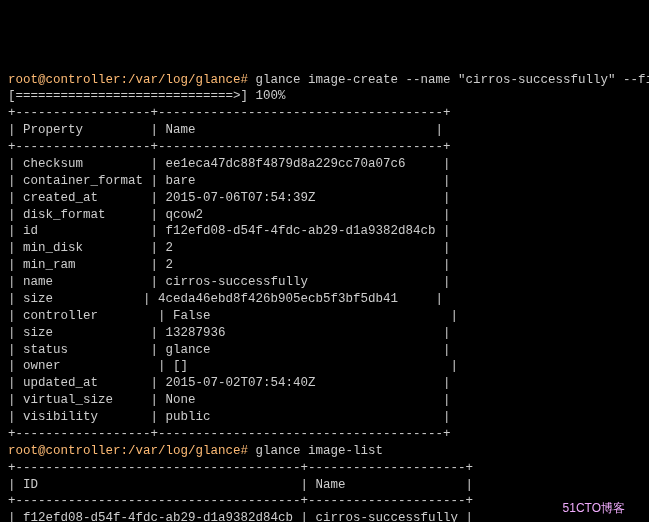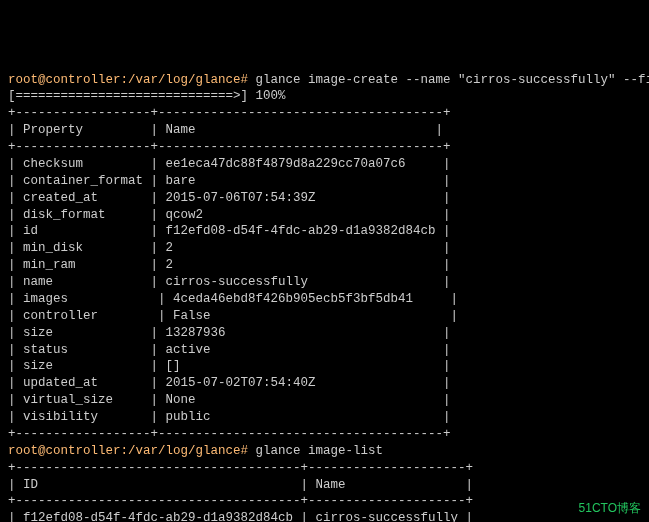--- a/index.html
+++ b/index.html
@@ -14,23 +14,23 @@
     width: 649px;
     height: 522px;
     box-sizing: border-box;
     overflow: hidden;
     position: relative;
   }
   .prompt-user { color: #fdba74; }
   .output { color: #ccc; }
   .watermark {
     position: absolute;
-    right: 8px;
+    right: 24px;
     bottom: 6px;
-    color: #22c55e;
+    color: #f0abfc;
     font-size: 12px;
     font-family: sans-serif;
   }
 </style>
 </head>
 <body>
 
 
 
 <span class="prompt-user">root@controller:/var/log/glance#</span> <span class="output">glance image-create --name "cirros-successfully" --file /tmp/images/cirros-0.3.4-x86_64-disk.img --disk-format qcow2 --container-format bare --visibility public --progress</span>
@@ -39,25 +39,25 @@
 <span class="output">| Property         | Name                                |</span>
 <span class="output">+------------------+--------------------------------------+</span>
 <span class="output">| checksum         | ee1eca47dc88f4879d8a229cc70a07c6     |</span>
 <span class="output">| container_format | bare                                 |</span>
 <span class="output">| created_at       | 2015-07-06T07:54:39Z                 |</span>
 <span class="output">| disk_format      | qcow2                                |</span>
 <span class="output">| id               | f12efd08-d54f-4fdc-ab29-d1a9382d84cb |</span>
 <span class="output">| min_disk         | 2                                    |</span>
 <span class="output">| min_ram          | 2                                    |</span>
 <span class="output">| name             | cirros-successfully                  |</span>
-<span class="output">| images            | 4ceda46ebd8f426b905ecb5f3bf5db41     |</span>
+<span class="output">| size            | 4ceda46ebd8f426b905ecb5f3bf5db41     |</span>
 <span class="output">| controller        | False                                |</span>
 <span class="output">| size             | 13287936                             |</span>
-<span class="output">| status           | active                               |</span>
-<span class="output">| size             | []                                   |</span>
+<span class="output">| status           | glance                               |</span>
+<span class="output">| owner             | []                                   |</span>
 <span class="output">| updated_at       | 2015-07-02T07:54:40Z                 |</span>
 <span class="output">| virtual_size     | None                                 |</span>
 <span class="output">| visibility       | public                               |</span>
 <span class="output">+------------------+--------------------------------------+</span>
 <span class="prompt-user">root@controller:/var/log/glance#</span> <span class="output">glance image-list</span>
 <span class="output">+--------------------------------------+---------------------+</span>
 <span class="output">| ID                                   | Name                |</span>
 <span class="output">+--------------------------------------+---------------------+</span>
 <span class="output">| f12efd08-d54f-4fdc-ab29-d1a9382d84cb | cirros-successfully |</span>
 

